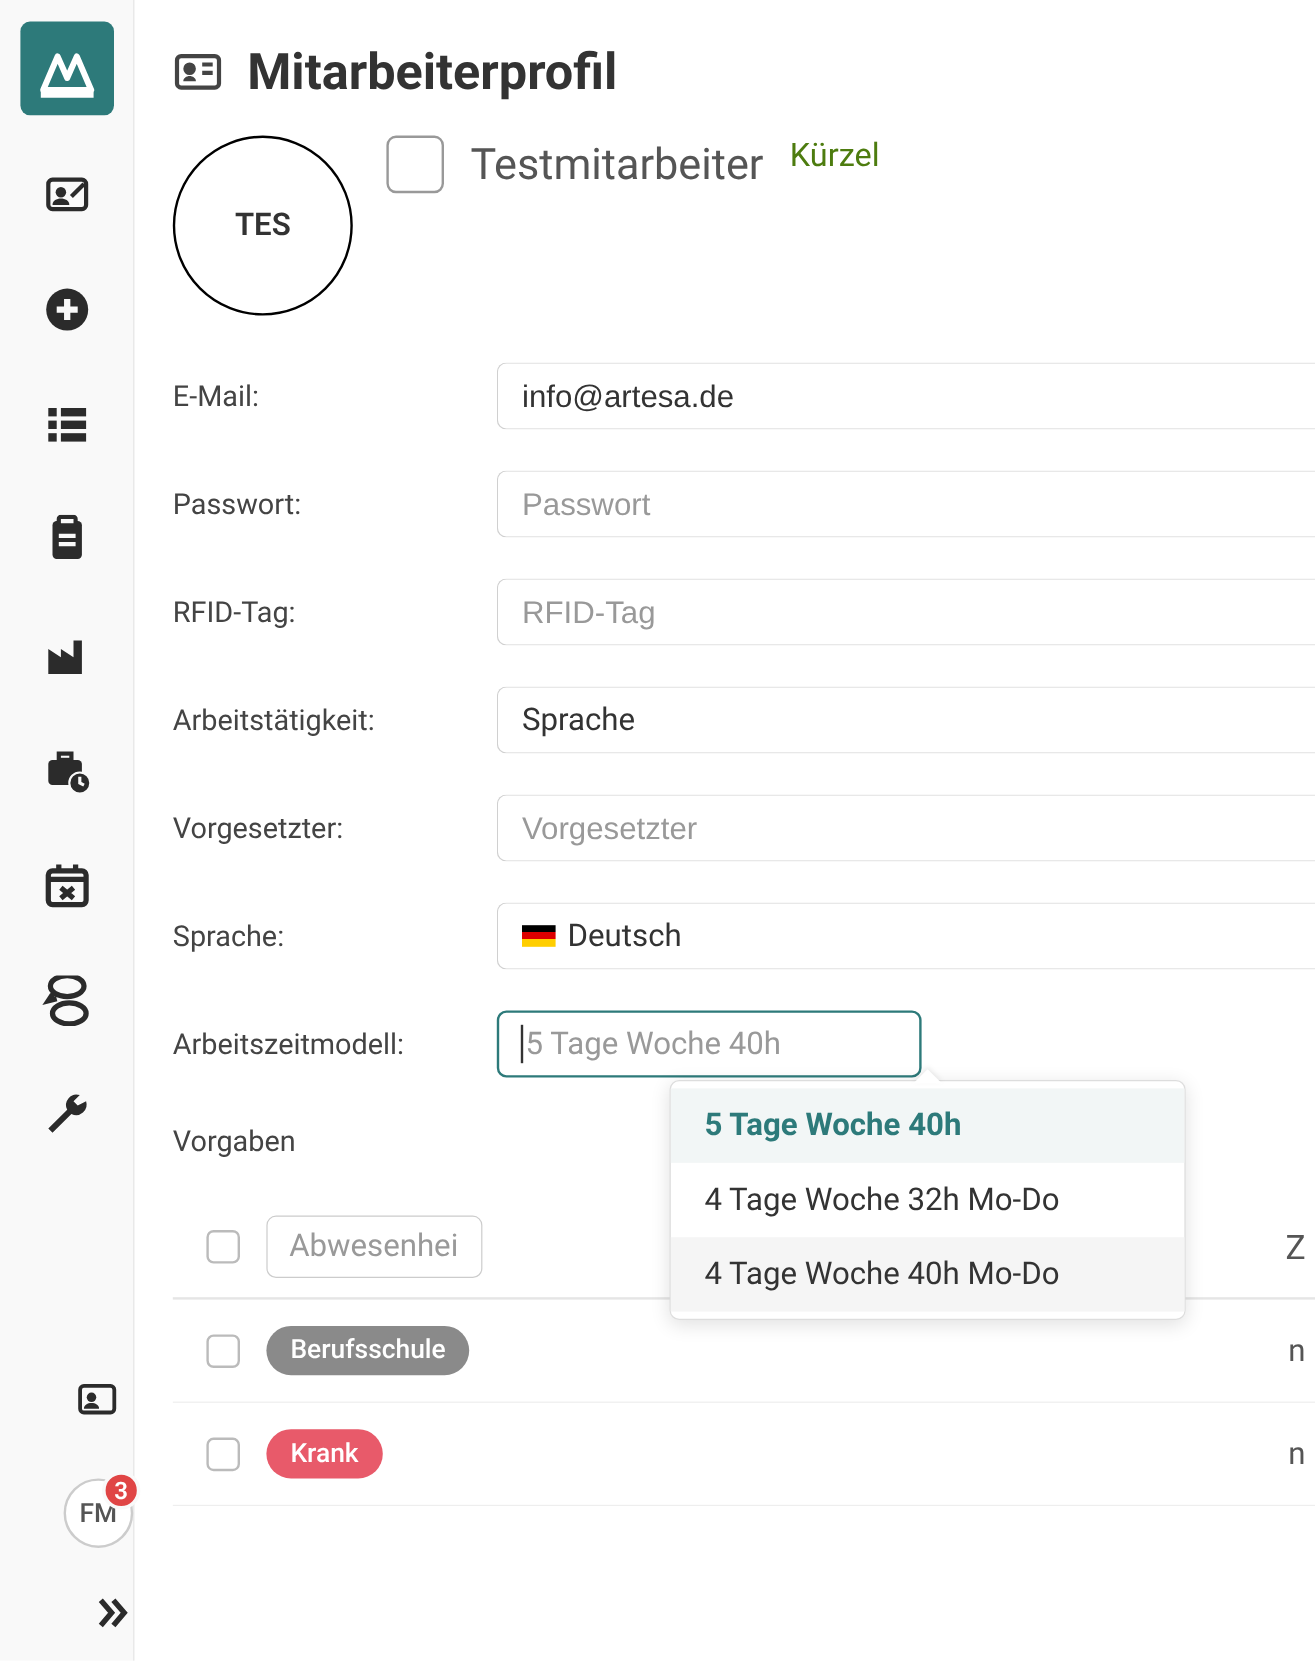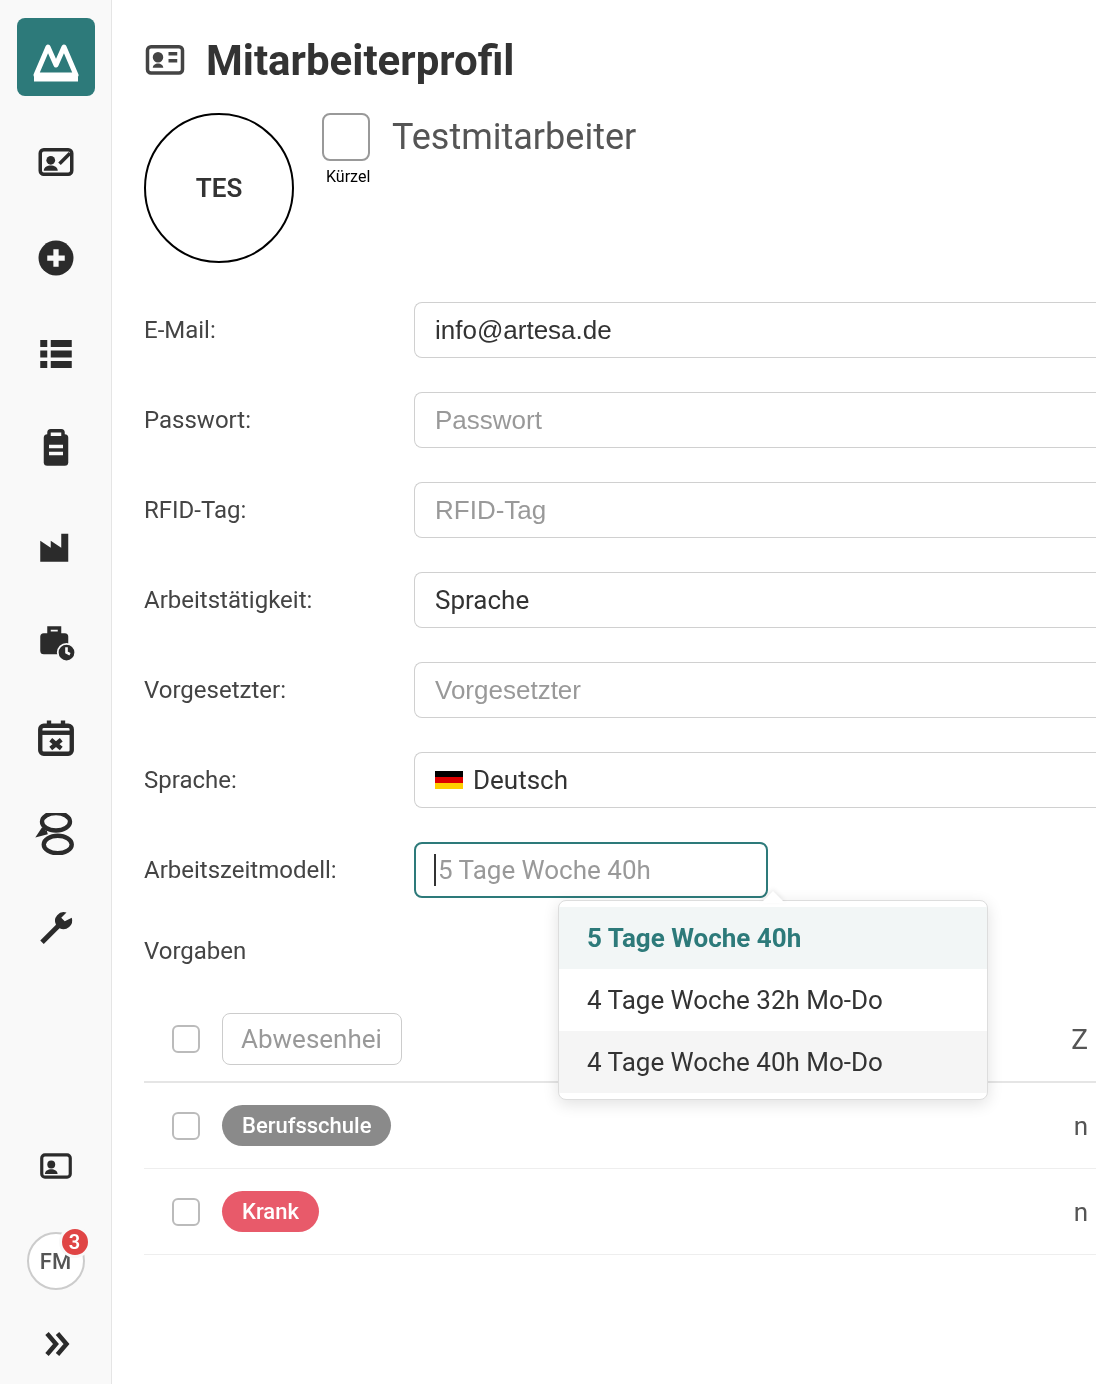--- a/index.html
+++ b/index.html
@@ -44,21 +44,21 @@
       cursor: pointer;
       color: #2b2b2b;
     }
     .sidebar-icon svg { width: 42px; height: 42px; }
     .sidebar-bottom {
       position: absolute;
       bottom: 18px;
       width: 100%;
       display: flex;
       flex-direction: column;
-      align-items: center;
+      align-items: flex-end;
     }
     .sidebar-icon.small svg { width: 38px; height: 38px; }
     .user-avatar {
       width: 58px;
       height: 58px;
       border-radius: 50%;
       border: 2px solid #ccc;
       background: #fff;
       display: flex;
       align-items: center;
@@ -121,21 +121,20 @@
       border: 2px solid #000000;
       display: flex;
       align-items: center;
       justify-content: center;
       font-size: 26px;
       font-weight: 600;
       color: #333;
     }
     .name-block {
       display: flex;
-      flex-direction: column;
       gap: 6px;
       justify-content: flex-end;
     }
     .name-row {
       display: flex;
       align-items: center;
       gap: 22px;
     }
     .color-box {
       width: 48px;
@@ -143,23 +142,23 @@
       border: 2px solid #999;
       border-radius: 8px;
       background: #fff;
     }
     .employee-name {
       font-size: 36px;
       font-weight: 400;
       color: #555;
     }
     .kuerzel-label {
-      font-size: 16px;
-      color: #000000;
-      margin-left: 4px;
+      font-size: 27px;
+      color: #4d7c0f;
+      margin-left: 16px;
     }
     .form-grid {
       display: flex;
       flex-direction: column;
       gap: 12px;
     }
     .form-row {
       display: flex;
       align-items: center;
       min-height: 78px;

